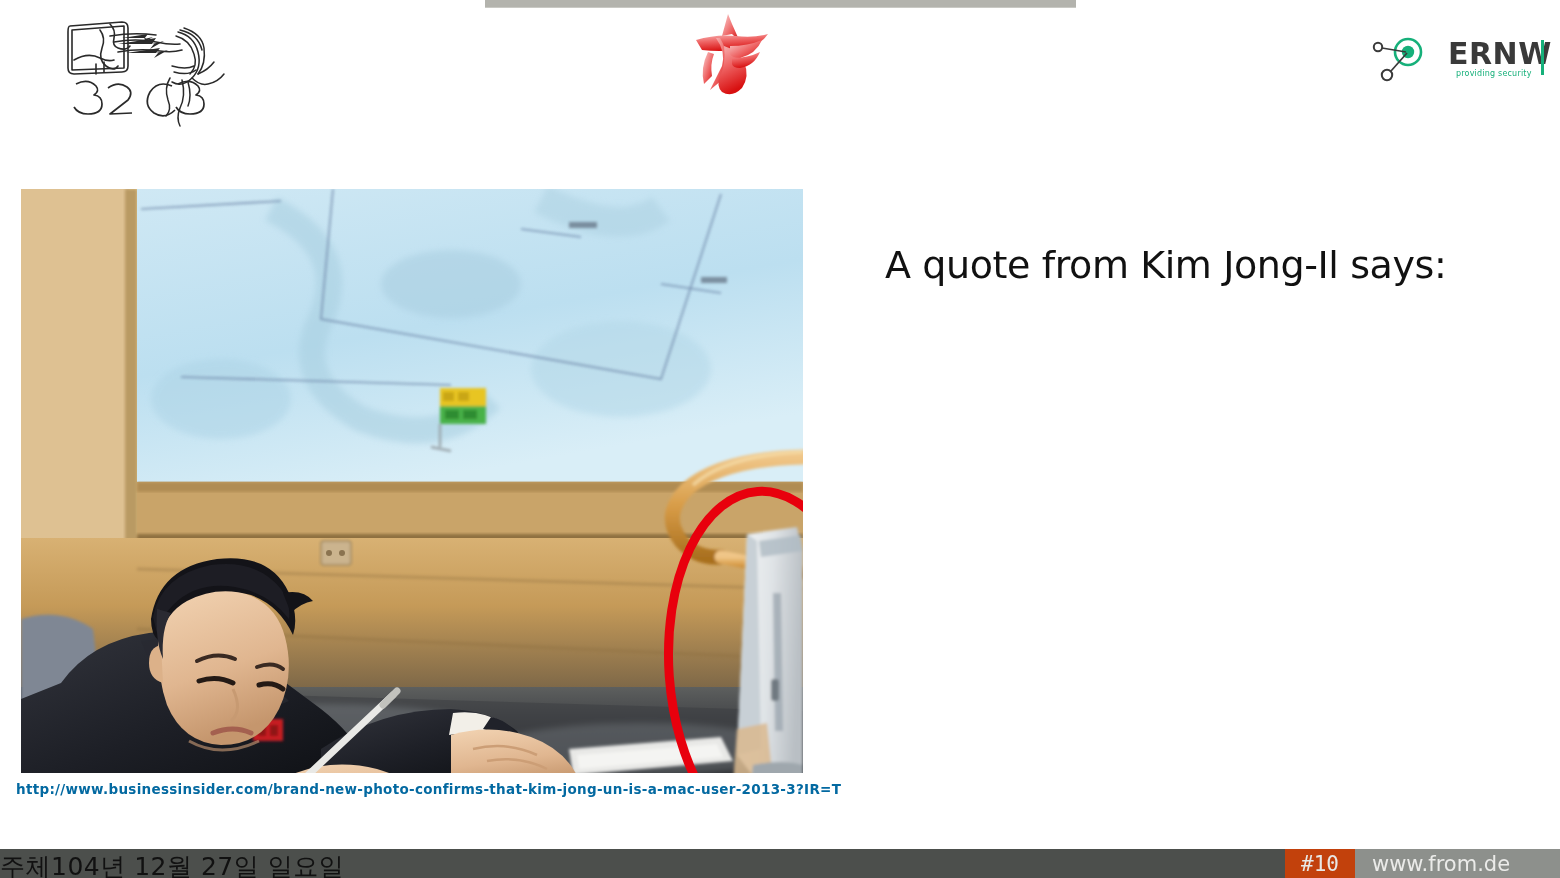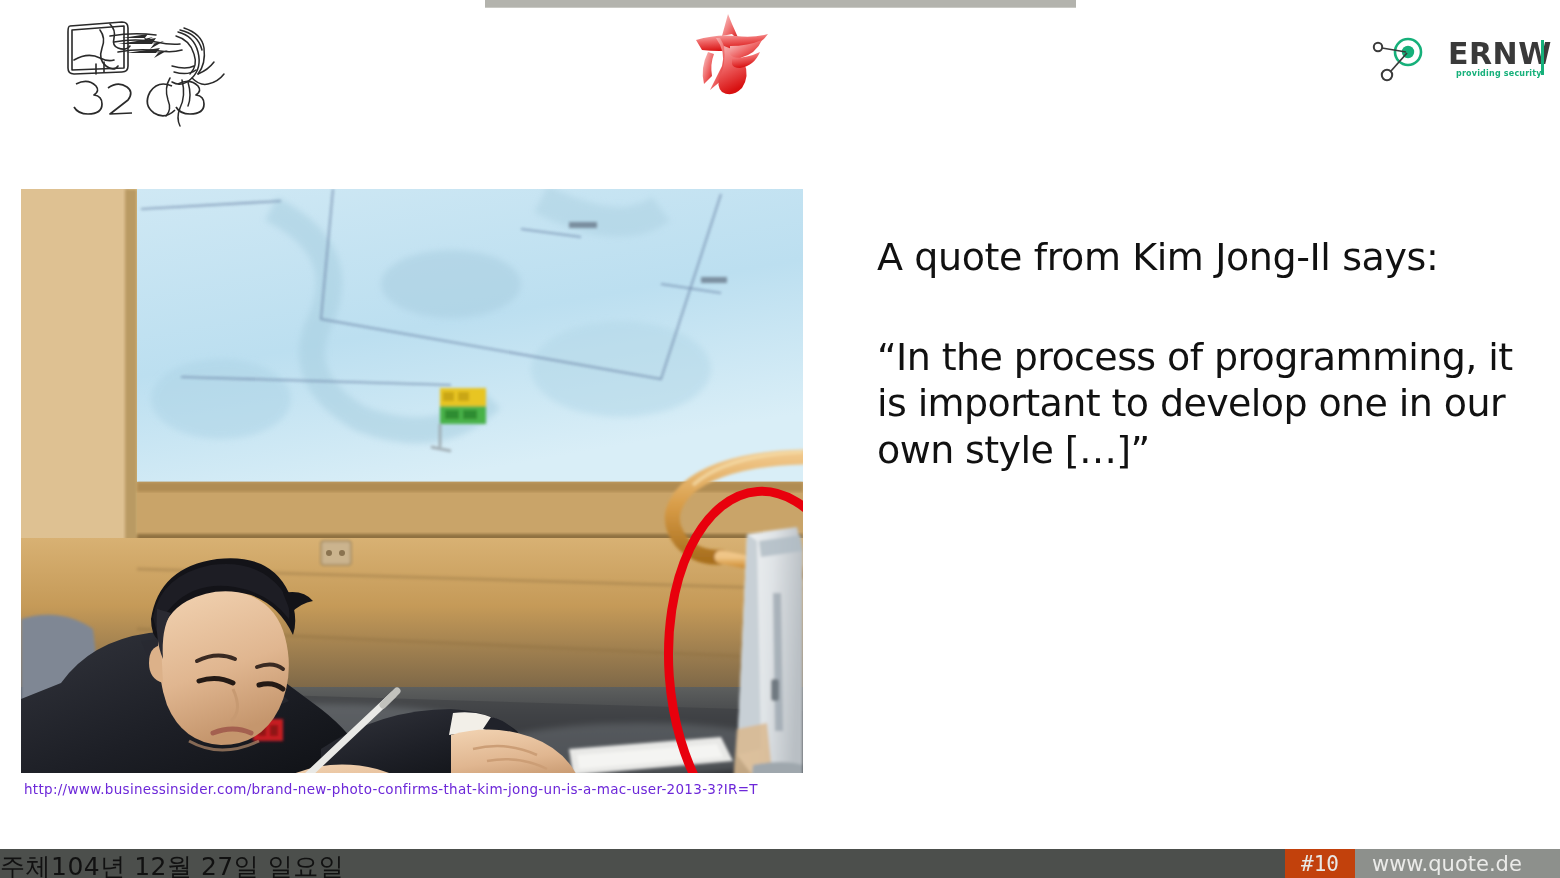--- a/index.html
+++ b/index.html
@@ -66,21 +66,21 @@
     font-family: "DejaVu Sans", sans-serif;
     font-weight: bold;
     font-size: 30px;
     letter-spacing: 0.5px;
     color: #3a3a3a;
     line-height: 1;
   }
   .ernw-tag {
     font-family: "DejaVu Sans", sans-serif;
     font-size: 8px;
-    font-weight: bold;
+    font-weight: normal;
     color: #16b07a;
     letter-spacing: 0.2px;
     margin-top: 1px;
     line-height: 1;
     padding-left: 8px;
   }
   .ernw-divider {
     position: absolute;
     left: 1541px;
     top: 40px;
@@ -95,43 +95,44 @@
     left: 21px;
     top: 189px;
     width: 782px;
     height: 584px;
     overflow: hidden;
   }
   .photo-svg { display: block; width: 782px; height: 584px; }
 
   .photo-credit {
     position: absolute;
-    left: 24px;
+    left: 16px;
     top: 781px;
     font-family: "DejaVu Sans", sans-serif;
     font-size: 13.5px;
-    color: #6d28d9;
+    color: #0369a1;
     letter-spacing: 0.3px;
     white-space: nowrap;
+    font-weight: bold;
   }
 
   
   .text-col {
     position: absolute;
     left: 877px;
     top: 235px;
     width: 670px;
   }
   .quote-intro {
     font-family: "DejaVu Sans", sans-serif;
     font-size: 38px;
     color: #111111;
     line-height: 1.18;
     letter-spacing: -0.4px;
-    margin: 0;
+    margin: 8px;
   }
   .quote-body {
     font-family: "DejaVu Sans", sans-serif;
     font-size: 38px;
     color: #111111;
     line-height: 1.22;
     letter-spacing: -0.6px;
     margin: 54px 0 0 0;
   }
 
@@ -514,19 +515,18 @@
     </g>
 
     <ellipse cx="749" cy="480" rx="101" ry="178" fill="none" stroke="#e8000d" stroke-width="9" transform="rotate(-4 749 480)"></ellipse>
   </svg>
 </div>
 
 <div class="photo-credit">http://www.businessinsider.com/brand-new-photo-confirms-that-kim-jong-un-is-a-mac-user-2013-3?IR=T</div>
 
 <div class="text-col">
   <p class="quote-intro">A quote from Kim Jong-Il says:</p>
-  <p class="quote-body">“In the process of programming, it is important to develop one in our own style […]”</p>
 </div>
 
 <div class="footer"></div>
 <div class="footer-date">주체104년 12월 27일 일요일</div>
 <div class="footer-slide">#10</div>
-<div class="footer-url">www.quote.de</div>
+<div class="footer-url">www.from.de</div>
 
 </body></html>

